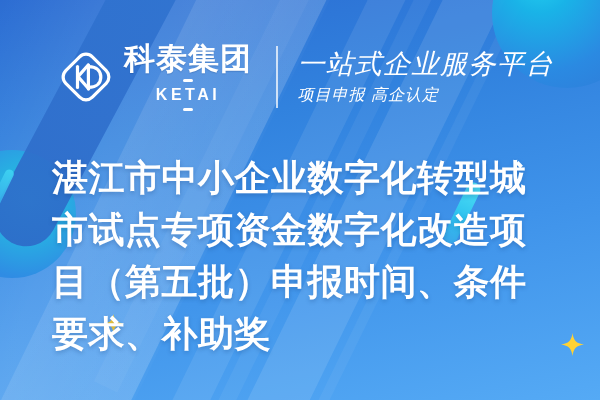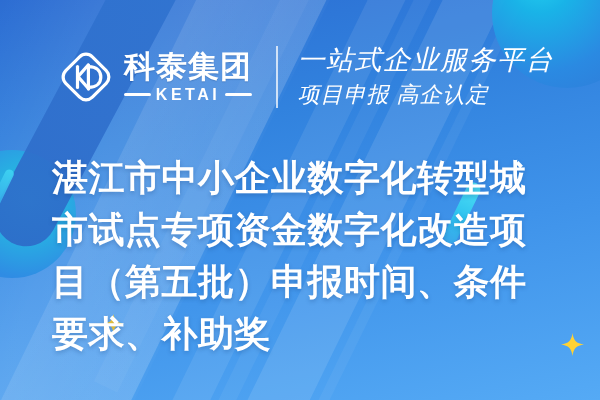--- a/index.html
+++ b/index.html
@@ -118,21 +118,21 @@
     color:#ffffff;
     font-size:31px;
     font-weight:700;
     letter-spacing:1px;
     line-height:1.05;
     white-space:nowrap;
     text-shadow:0 1px 1px rgba(20,60,120,.25);
   }
   .logo-en-row {
     display:flex; align-items:center; gap:5px;
-    margin-top:3px; width:100%;
+    margin-top:3px; width:100%;flex-direction:column;
   }
   .logo-rule { height:3px; background:#fff; flex:1 1 auto; border-radius:2px; min-width:10px; }
   .logo-en {
     color:#ffffff; font-size:16px; font-weight:700;
     letter-spacing:3.5px; line-height:1; white-space:nowrap;
   }
 
   .divider {
     width:1.5px; height:62px;
     background:rgba(255,255,255,.72);
@@ -144,21 +144,21 @@
   .slogan-main {
     color:#ffffff;
     font-size:27px;
     font-weight:400;
     letter-spacing:1.5px;
     line-height:1.18;
     white-space:nowrap;
   }
   .slogan-sub {
     color:#ffffff;
-    font-size:22px;
+    font-size:16px;
     font-weight:400;
     letter-spacing:1px;
     line-height:1.3;
     margin-top:4px;
     white-space:nowrap;
   }
 
   
   .headline {
     position:absolute;

